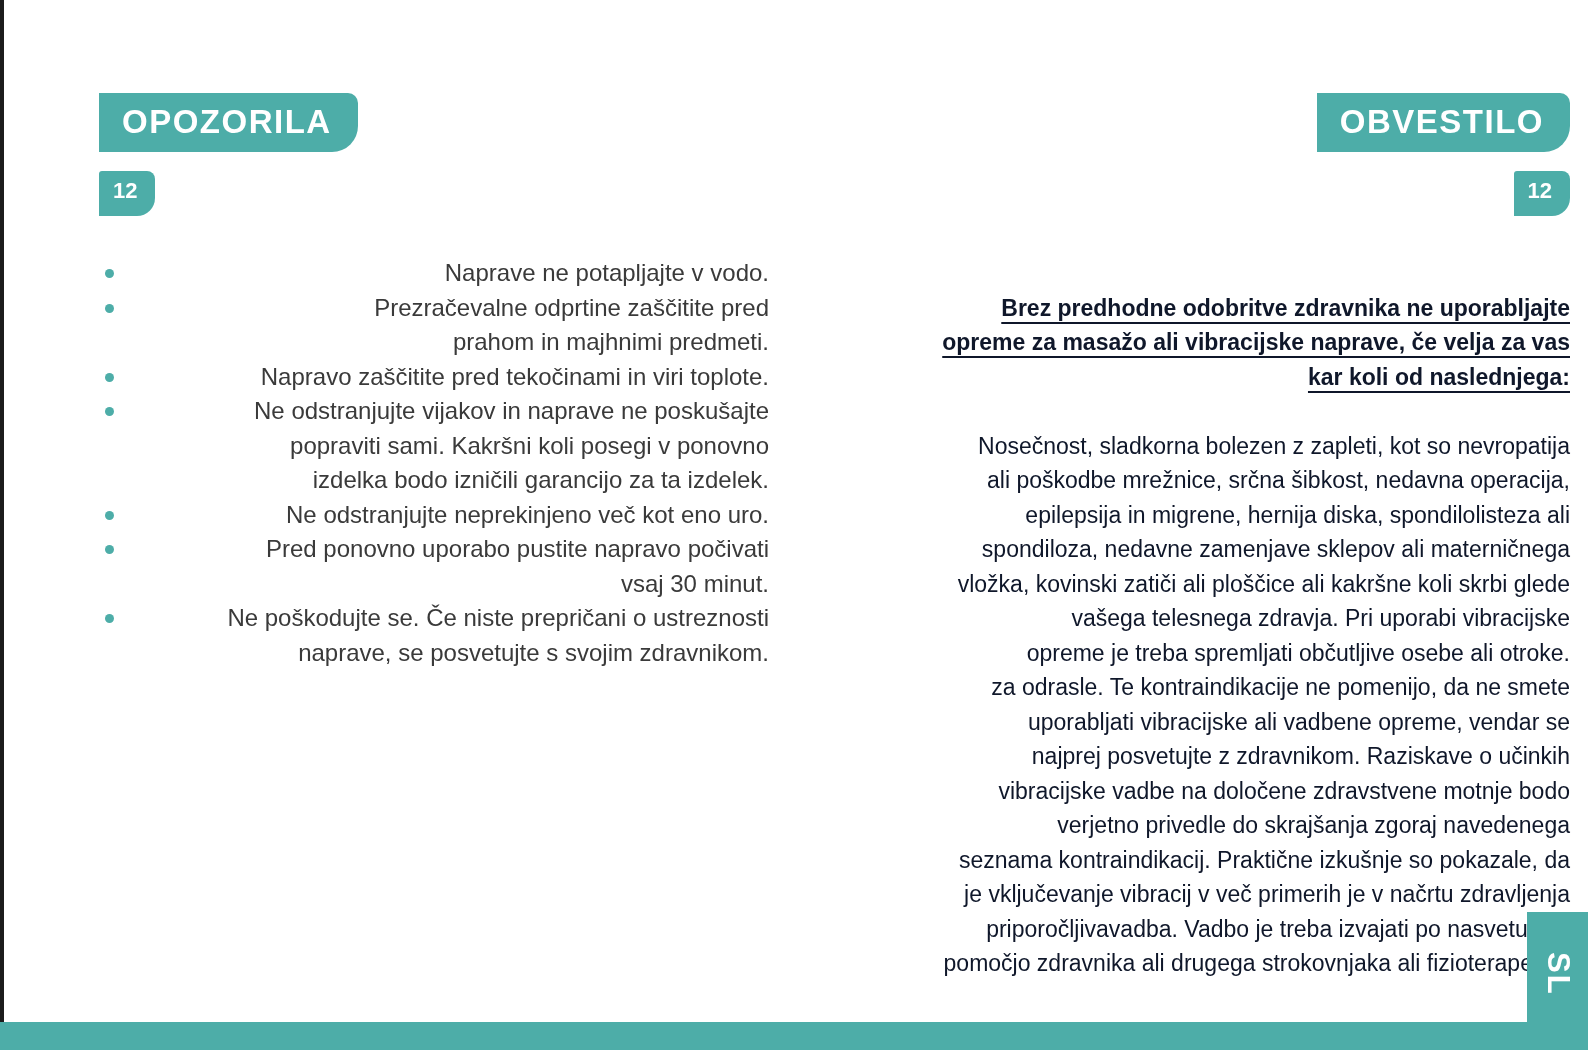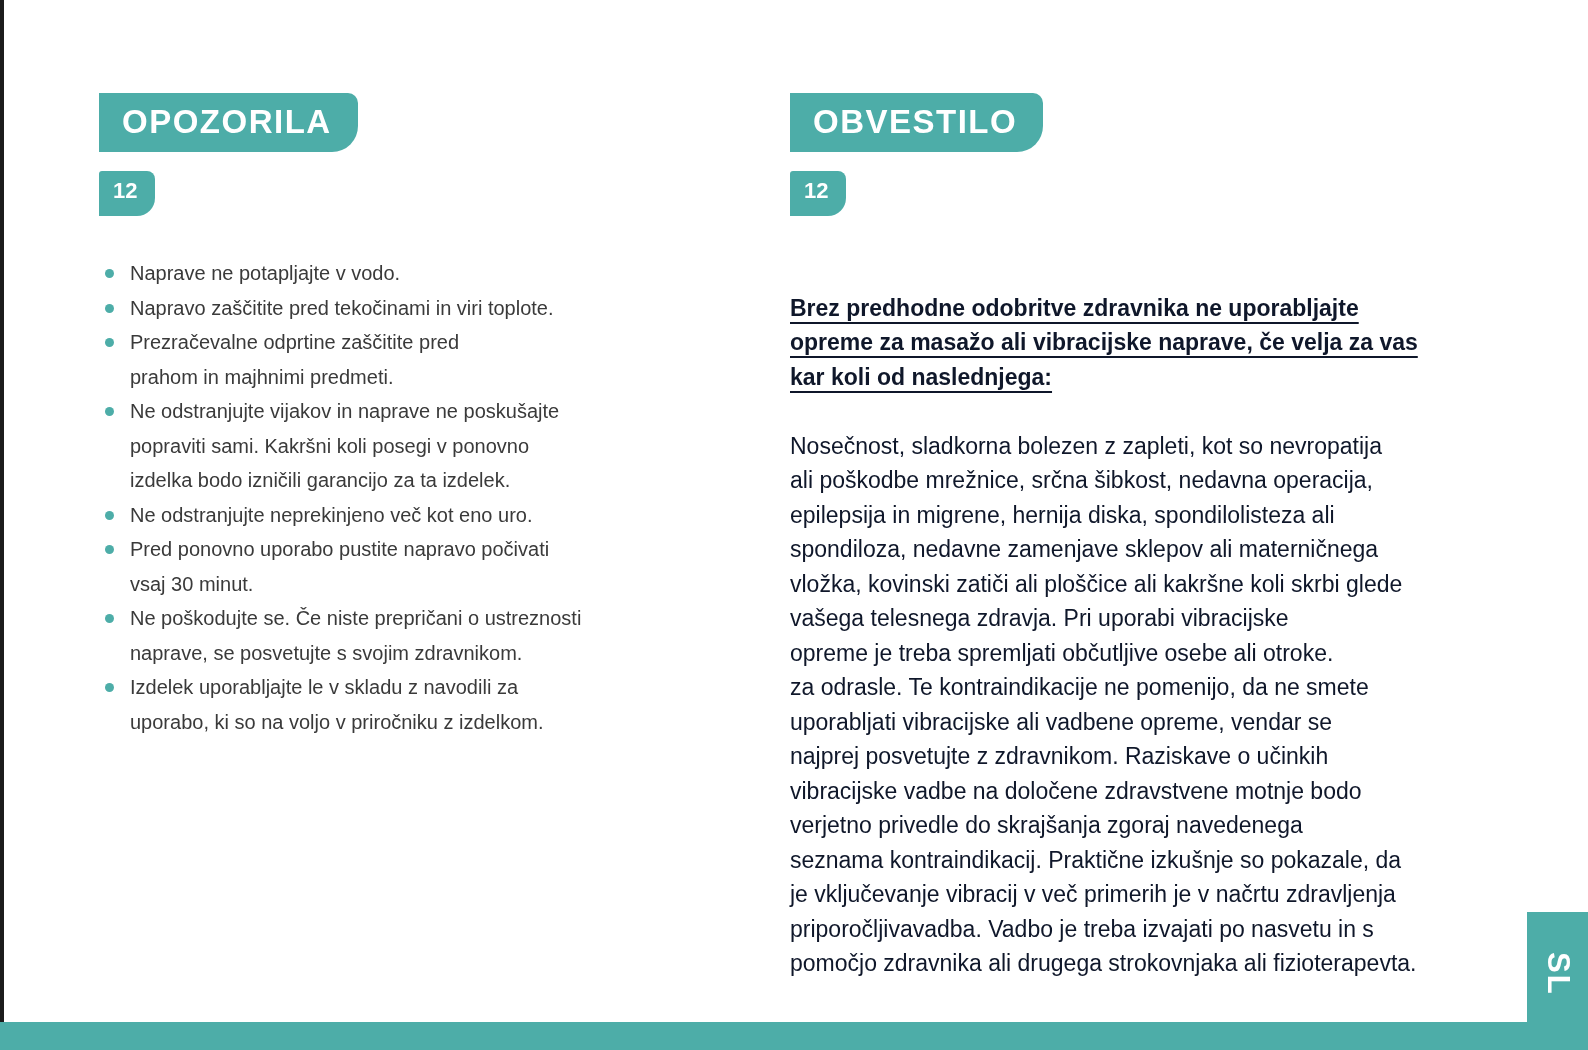--- a/index.html
+++ b/index.html
@@ -57,20 +57,21 @@
     position: absolute;
     left: 99px;
     top: 93px;
     width: 670px;
   }
   .col-right {
     position: absolute;
     left: 790px;
     top: 93px;
     width: 780px;
+    text-align: right;
   }
   
   .title-badge {
     display: inline-block;
     background: #4dada8;
     color: #ffffff;
     font-size: 33px;
     font-weight: 600;
     letter-spacing: 1.5px;
     line-height: 34px;
@@ -88,22 +89,23 @@
     padding: 8px 18px 14px 14px;
     border-radius: 3px 8px 18px 0;
     margin-top: 19px;
   }
   .badge-block { display: block; }
   
   .warning-list {
     list-style: none;
     margin: 40px 0 0 0;
     padding: 0;
-    font-size: 20px;
+    font-size: 24px;
     line-height: 34.5px;
+    text-align: right;
   }
   .warning-list li {
     position: relative;
     padding-left: 31px;
     white-space: pre-line;
     color: #3a3a3a;
   }
   .warning-list li::before {
     content: "";
     position: absolute;
@@ -138,33 +140,31 @@
 <div class="page">
 
   <div class="left-edge"></div>
 
   <div class="col-left">
     <span class="title-badge badge-block-wrap">OPOZORILA</span>
     <span class="badge-block"></span>
     <span class="page-badge">12</span>
     <ul class="warning-list">
         <li>Naprave ne potapljajte v vodo.</li>
-        <li>Napravo zaščitite pred tekočinami in viri toplote.</li>
         <li>Prezračevalne odprtine zaščitite pred
 prahom in majhnimi predmeti.</li>
+        <li>Napravo zaščitite pred tekočinami in viri toplote.</li>
         <li>Ne odstranjujte vijakov in naprave ne poskušajte
 popraviti sami. Kakršni koli posegi v ponovno
 izdelka bodo izničili garancijo za ta izdelek.</li>
         <li>Ne odstranjujte neprekinjeno več kot eno uro.</li>
         <li>Pred ponovno uporabo pustite napravo počivati
 vsaj 30 minut.</li>
         <li>Ne poškodujte se. Če niste prepričani o ustreznosti
 naprave, se posvetujte s svojim zdravnikom.</li>
-        <li>Izdelek uporabljajte le v skladu z navodili za
-uporabo, ki so na voljo v priročniku z izdelkom.</li>
       </ul>
   </div>
 
   <div class="col-right">
     <span class="title-badge">OBVESTILO</span>
     <span class="badge-block"></span>
     <span class="page-badge">12</span>
     <div class="notice-text">
       <div class="notice-intro">Brez predhodne odobritve zdravnika ne uporabljajte 
 opreme za masažo ali vibracijske naprave, če velja za vas 

